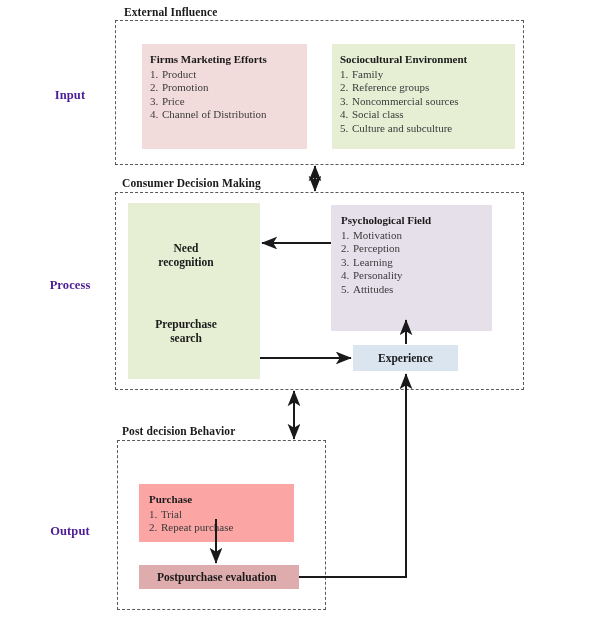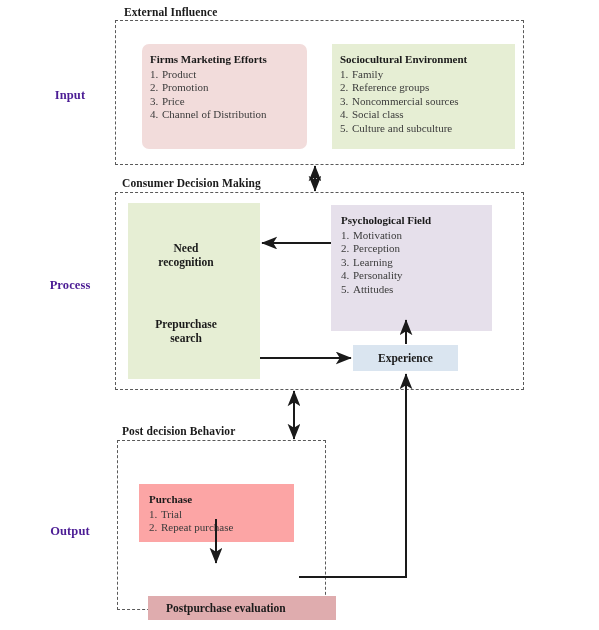--- a/index.html
+++ b/index.html
@@ -126,21 +126,21 @@
 
 <div id="canvas">
 
   <div class="stage-label" style="left:30px; top:88px; width:80px;">Input</div>
   <div class="stage-label" style="left:30px; top:278px; width:80px;">Process</div>
   <div class="stage-label" style="left:30px; top:524px; width:80px;">Output</div>
 
   <div class="section-title" style="left:124px; top:6px;">External Influence</div>
   <div class="section-box" style="left:115px; top:20px; width:409px; height:145px;"></div>
 
-  <div class="cbox box-pink" style="left:142px; top:44px; width:165px; height:105px; padding:9px 0 0 8px;border-radius:7px;">
+  <div class="cbox box-pink" style="left:142px; top:44px; width:165px; height:105px; padding:9px 0 0 8px;">
     <span class="bhead">Firms Marketing Efforts</span>
     <ol>
       <li><span class="num">1.</span><span>Product</span></li>
       <li><span class="num">2.</span><span>Promotion</span></li>
       <li><span class="num">3.</span><span>Price</span></li>
       <li><span class="num">4.</span><span>Channel of Distribution</span></li>
     </ol>
   </div>
 
   <div class="cbox box-green" style="left:332px; top:44px; width:183px; height:105px; padding:9px 0 0 8px;">
@@ -187,21 +187,21 @@
   <div class="section-box" style="left:117px; top:440px; width:209px; height:170px;"></div>
 
   <div class="cbox box-peach" style="left:139px; top:460px; width:155px; height:58px; padding:9px 0 0 10px;">
     <span class="bhead">Purchase</span>
     <ol>
       <li><span class="num">1.</span><span>Trial</span></li>
       <li><span class="num">2.</span><span>Repeat purchase</span></li>
     </ol>
   </div>
 
-  <div class="labelbox left-al box-rose" style="left:148px; top:565px; width:188px; height:24px;margin-top:31px;">
+  <div class="labelbox left-al box-rose" style="left:139px; top:565px; width:160px; height:24px;">
     <span>Postpurchase evaluation</span>
   </div>
 
   <svg id="wires" viewBox="0 0 599 630">
     <defs>
       <marker id="ah" markerWidth="9" markerHeight="9" refX="7.6" refY="3.2" orient="auto" markerUnits="strokeWidth">
         <path d="M0,0 L8,3.2 L0,6.4 L2,3.2 z" fill="#1a1a1a"></path>
       </marker>
       <marker id="ah-start" markerWidth="9" markerHeight="9" refX="0.4" refY="3.2" orient="auto" markerUnits="strokeWidth">
         <path d="M8,0 L0,3.2 L8,6.4 L6,3.2 z" fill="#1a1a1a"></path>

